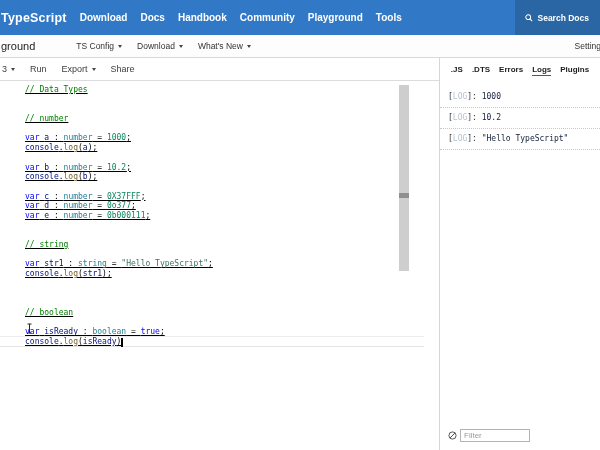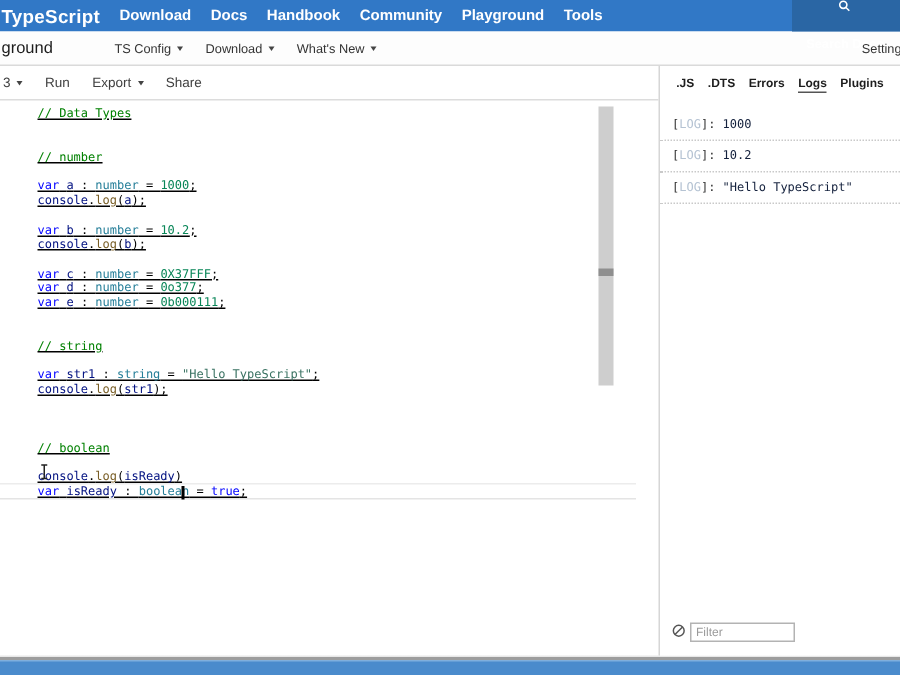--- a/index.html
+++ b/index.html
@@ -1,26 +1,26 @@
 <!DOCTYPE html>
 <html><head>
 <meta charset="utf-8">
 <style>
   * { margin:0; padding:0; box-sizing:border-box; }
   html,body { width:600px; height:450px; overflow:hidden; background:#fff;
     font-family:"Liberation Sans", sans-serif; }
   .app { position:relative; width:600px; height:450px; background:#fff; }
 
   
-  .navbar { height:21px; background:#3178c6; display:flex; align-items:center; }
+  .navbar { height:35px; background:#3178c6; display:flex; align-items:center; }
   .logo { color:#fff; font-size:12.5px; font-weight:bold; padding-left:1px; letter-spacing:.2px; white-space:nowrap; cursor:pointer; }
   .navlinks { display:flex; gap:13px; margin-left:13px; }
   .navlinks span { color:#fff; font-size:10px; font-weight:600; cursor:pointer; white-space:nowrap; }
   .search { margin-left:auto; height:100%; background:#2a66a4; display:flex; align-items:center;
-    gap:16px; padding:0 11px 0 10px; cursor:pointer;flex-direction:column; }
+    gap:5px; padding:0 11px 0 10px; cursor:pointer; }
   .search svg { display:block; }
   .search .search-label { color:#fff; font-size:8.5px; font-weight:600; white-space:nowrap; }
 
   
   .subnav { height:23px; background:#fdfdfd; border-bottom:1px solid #dadada;
     display:flex; align-items:center; padding-left:1px; }
   .pg-title { font-size:11px; color:#1c1c1c; }
   .subnav-menus { display:flex; gap:15px; margin-left:41px; }
   .subnav-menus .menu { font-size:8.5px; color:#333; display:flex; align-items:center; gap:4px; cursor:pointer; white-space:nowrap; }
   .settings { margin-left:auto; font-size:8.5px; color:#333; padding-right:0; margin-right:-1px; cursor:pointer; white-space:nowrap; }
@@ -160,22 +160,22 @@
           <div class="line"></div>
           <div class="line"><span class="tok-c">// string</span></div>
           <div class="line"></div>
           <div class="line"><span class="tok-k">var</span><span class="tok-d"> </span><span class="tok-v">str1</span><span class="tok-d"> : </span><span class="tok-t">string</span><span class="tok-d"> = </span><span class="tok-s">"Hello TypeScript"</span><span class="tok-d">;</span></div>
           <div class="line"><span class="tok-v">console</span><span class="tok-d">.</span><span class="tok-m">log</span><span class="tok-d">(</span><span class="tok-v">str1</span><span class="tok-d">);</span></div>
           <div class="line"></div>
           <div class="line"></div>
           <div class="line"></div>
           <div class="line"><span class="tok-c">// boolean</span></div>
           <div class="line"></div>
+          <div class="line"><span class="tok-k">var</span><span class="tok-d"> </span><span class="tok-v">isReady</span><span class="tok-d"> : </span><span class="tok-t">boolean</span><span class="tok-d"> = </span><span class="tok-k">true</span><span class="tok-d">;</span></div>
           <div class="line"><span class="tok-v">console</span><span class="tok-d">.</span><span class="tok-m">log</span><span class="tok-d">(</span><span class="tok-v">isReady</span><span class="tok-d">)</span></div>
-          <div class="line"><span class="tok-k">var</span><span class="tok-d"> </span><span class="tok-v">isReady</span><span class="tok-d"> : </span><span class="tok-t">boolean</span><span class="tok-d"> = </span><span class="tok-k">true</span><span class="tok-d">;</span></div>
         </div>
     </div>
 
     <aside class="panel">
       <div class="tabs" id="tabs">
           <span class="tab">.JS</span>
           <span class="tab">.DTS</span>
           <span class="tab">Errors</span>
           <span class="tab active">Logs</span>
           <span class="tab">Plugins</span>

